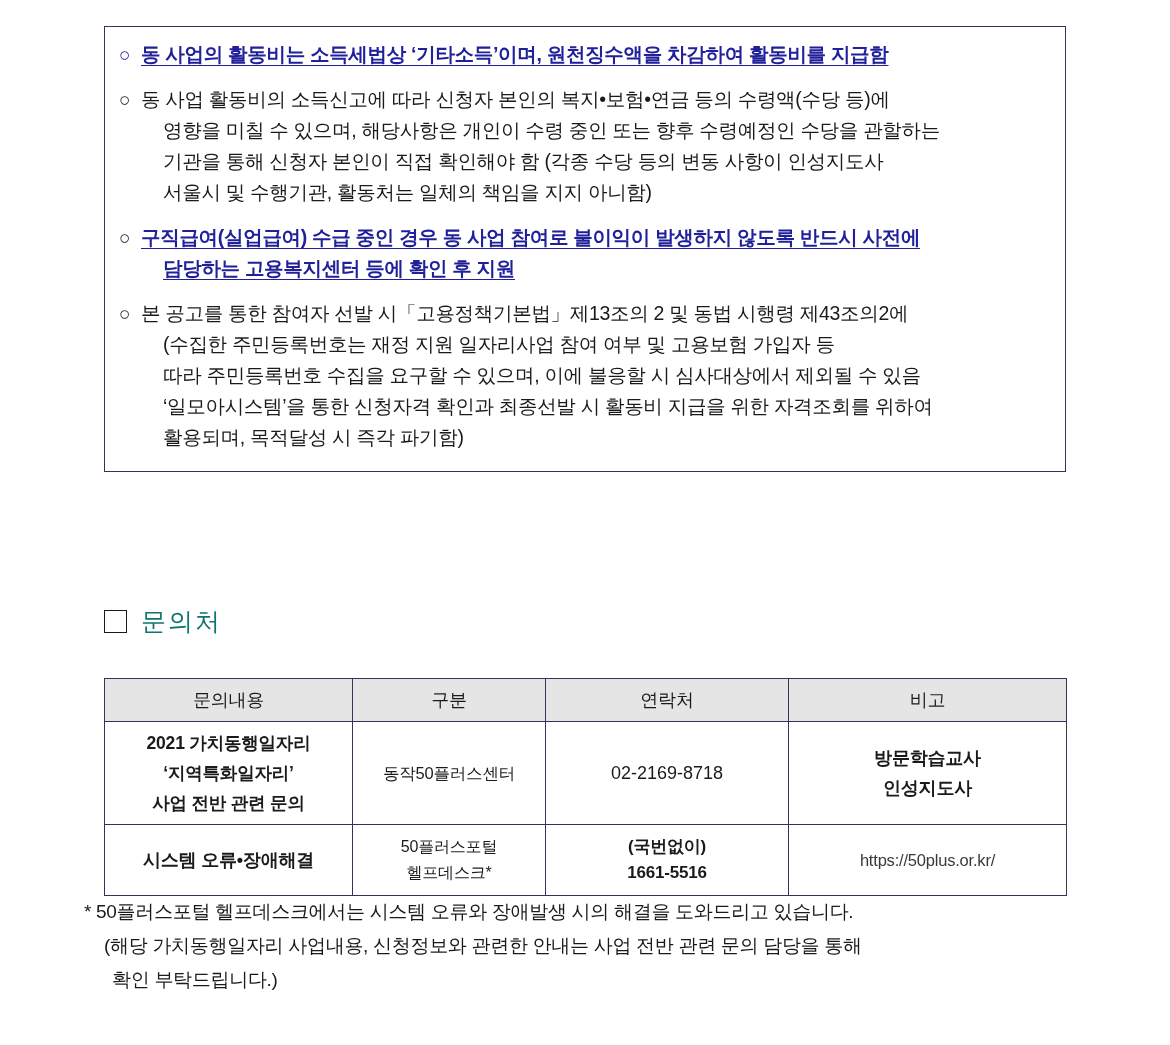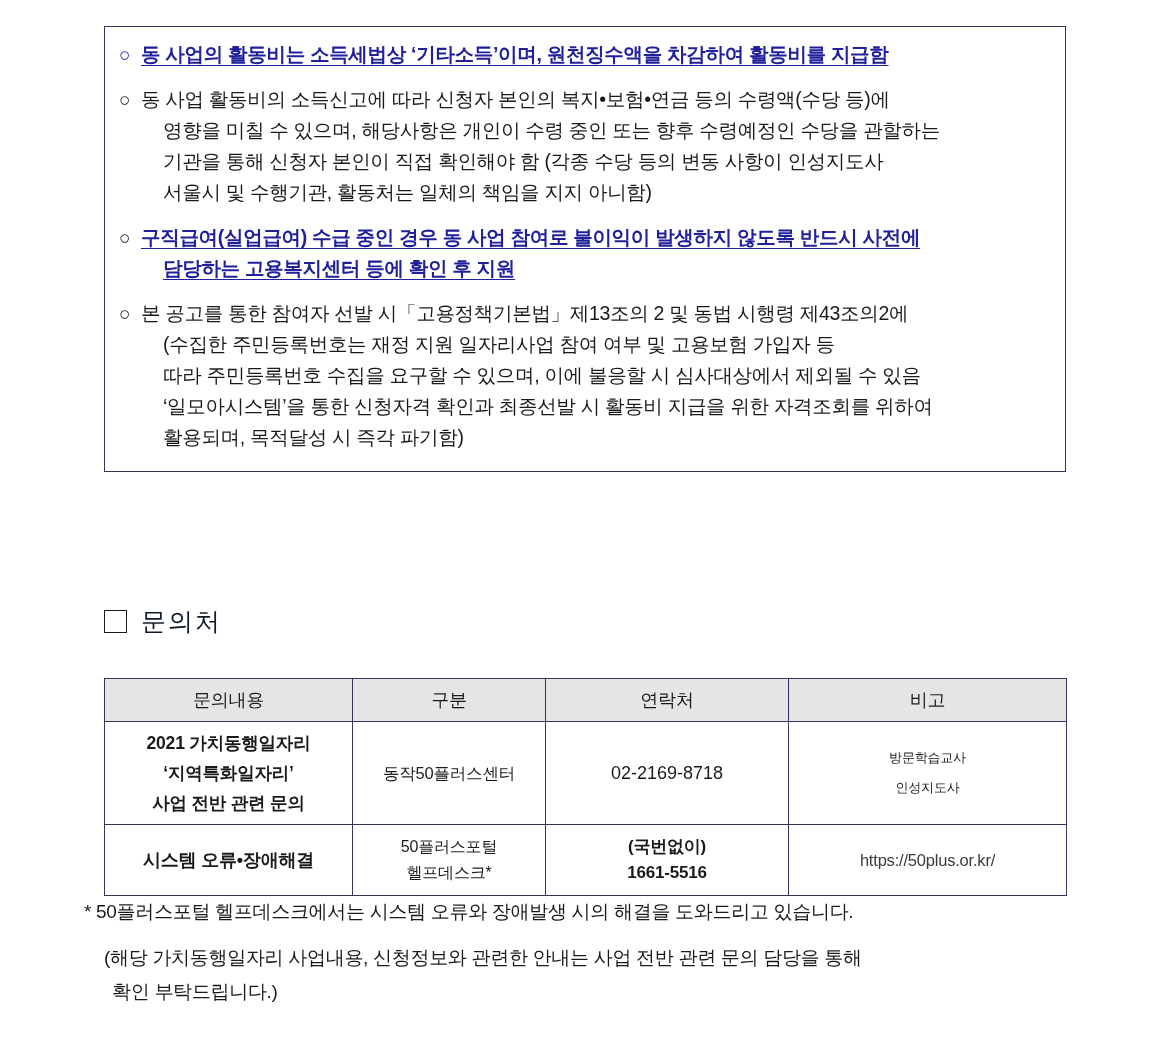--- a/index.html
+++ b/index.html
@@ -89,21 +89,21 @@
   }
   .sq-icon {
     width: 21px;
     height: 21px;
     border: 1.6px solid #1a1a1a;
     display: inline-block;
   }
   .section-heading .title {
     font-size: 25px;
     letter-spacing: 2px;
-    color: #0f172a;
+    color: #0f766e;
   }
 
   
   .contact-table {
     position: absolute;
     left: 104px;
     top: 678px;
     width: 962px;
     border-collapse: collapse;
     table-layout: fixed;
@@ -129,40 +129,40 @@
   .col-1 { width: 248px; }
   .col-2 { width: 193px; }
   .col-3 { width: 243px; }
   .col-4 { width: 278px; }
 
   .cell-lines span { display: block; }
   .row-1 .c1 { font-size: 17.5px; line-height: 30px; }
   .row-1 .c1 .strong { font-weight: bold; }
   .row-1 .c2 { font-size: 16.5px; }
   .row-1 .c3 { font-size: 18px; letter-spacing: 0; }
-  .row-1 .c4 { font-size: 13px; line-height: 30px; }
+  .row-1 .c4 { font-size: 18px; line-height: 30px; font-weight: bold; }
 
   .row-2 td { height: 58px; }
   .row-2 .c1 { font-weight: bold; font-size: 18px; }
   .row-2 .c2 { font-size: 16px; line-height: 26px; }
   .row-2 .c3 { font-size: 17px; line-height: 26px; font-weight: bold; }
   .row-2 .c4 { font-size: 16.5px; color: #3a3a3a; }
 
   
   .footnote {
     position: absolute;
     left: 84px;
     top: 895px;
     width: 980px;
     font-size: 19px;
     line-height: 34px;
     letter-spacing: -0.3px;
   }
   .footnote .fn-line { display: block; white-space: nowrap; }
-  .footnote .fn-line.i1 { padding-left: 20px; margin-top: 12px; }
+  .footnote .fn-line.i1 { padding-left: 20px; }
   .footnote .fn-line.i2 { padding-left: 28px; }
 </style>
 </head>
 <body>
 
 <div class="page">
 
   <div class="notice-box">
 
     <div class="notice-item emph">

